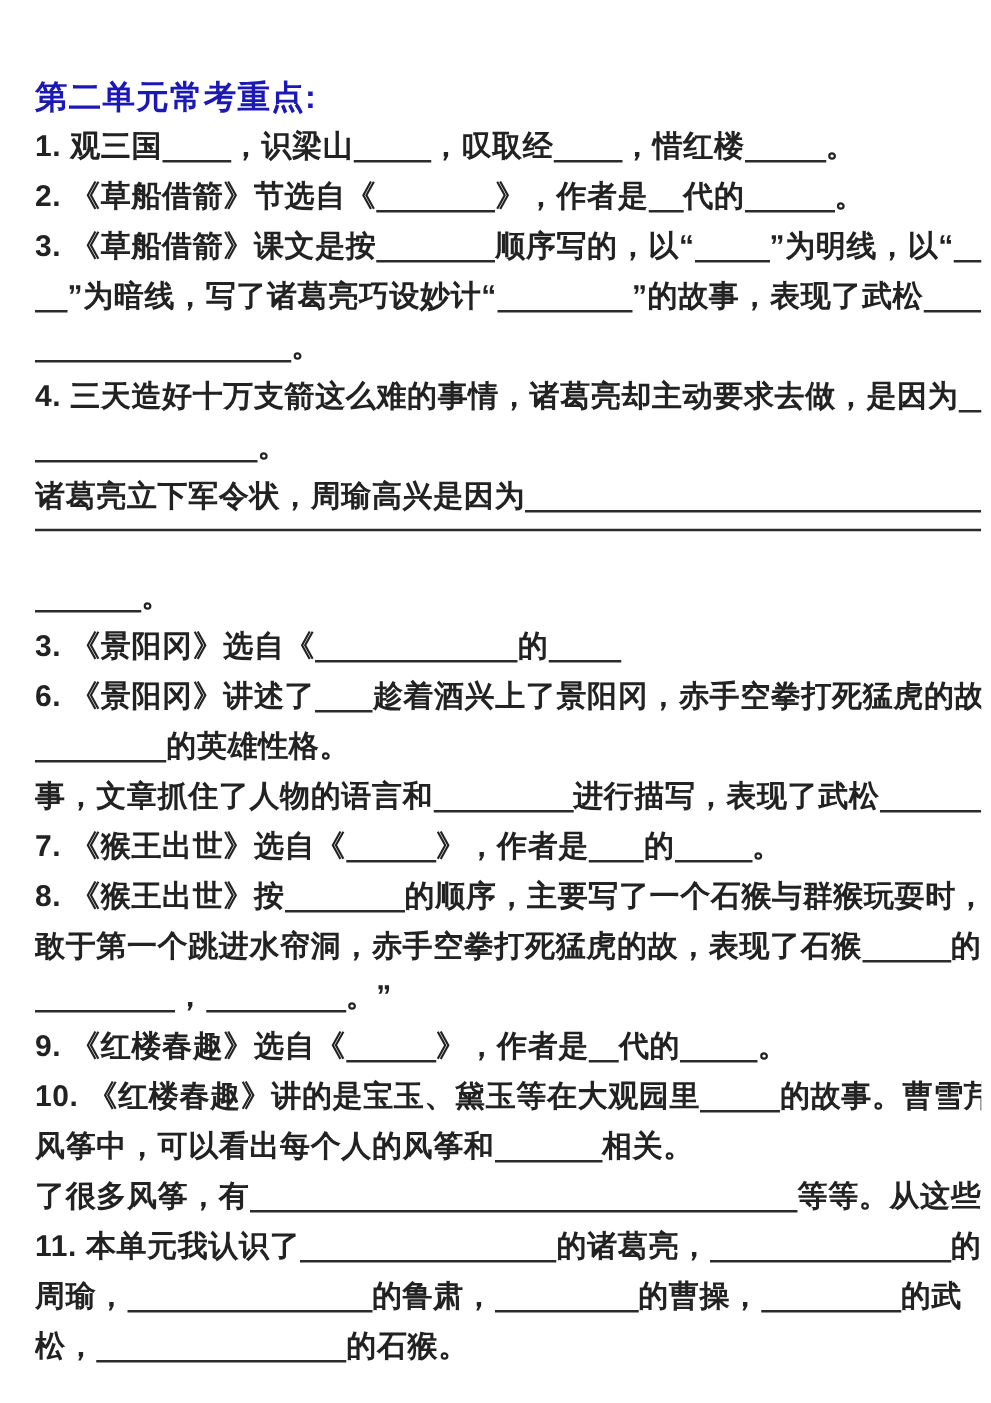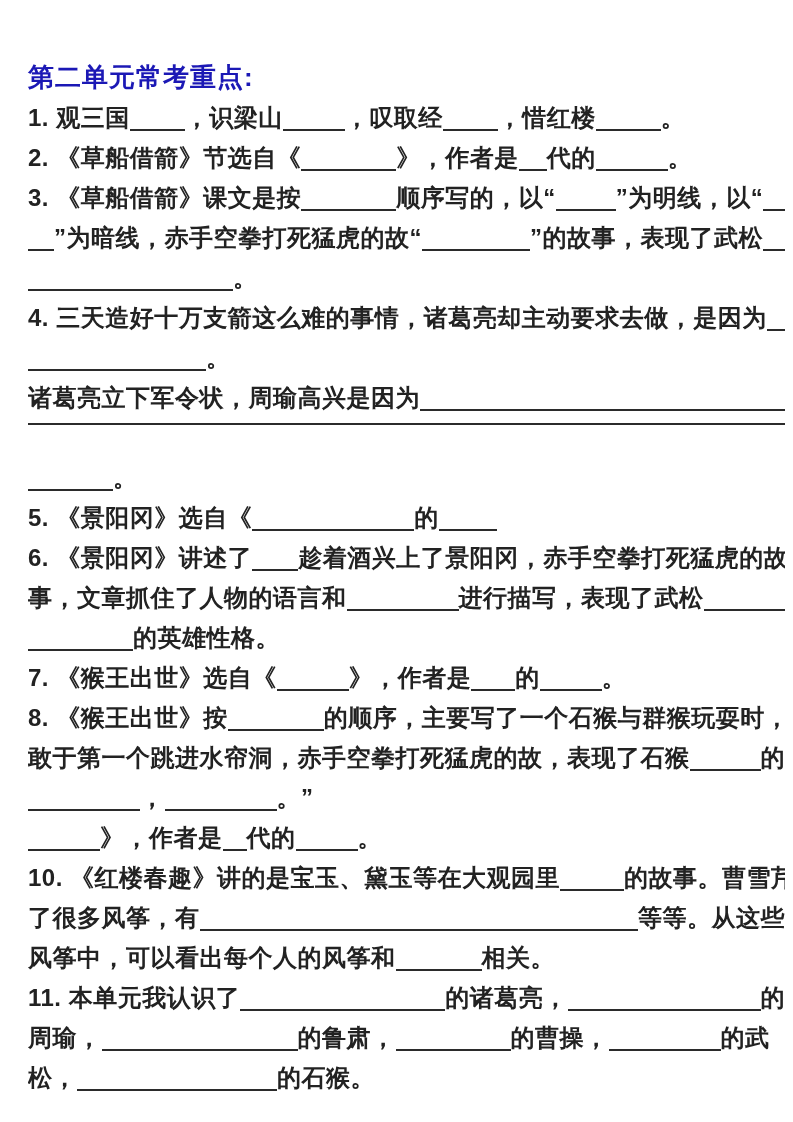--- a/index.html
+++ b/index.html
@@ -45,36 +45,36 @@
 </style>
 </head>
 <body>
 
 <div class="page">
   <h1 class="heading">第二单元常考重点:</h1>
   <div class="body-lines" id="lines">
       <div class="line"><span class="txt">1. 观三国</span><span class="blank" style="width: 55px;"></span><span class="txt">，识梁山</span><span class="blank" style="width: 62px;"></span><span class="txt">，叹取经</span><span class="blank" style="width: 55px;"></span><span class="txt">，惜红楼</span><span class="blank" style="width: 65px;"></span><span class="txt">。</span></div>
       <div class="line"><span class="txt">2. 《草船借箭》节选自《</span><span class="blank" style="width: 95px;"></span><span class="txt">》，作者是</span><span class="blank" style="width: 28px;"></span><span class="txt">代的</span><span class="blank" style="width: 72px;"></span><span class="txt">。</span></div>
       <div class="line"><span class="txt">3. 《草船借箭》课文是按</span><span class="blank" style="width: 95px;"></span><span class="txt">顺序写的，以“</span><span class="blank" style="width: 60px;"></span><span class="txt">”为明线，以“</span><span class="blank fill" style="width: 40px;"></span></div>
-      <div class="line"><span class="blank" style="width: 26px;"></span><span class="txt">”为暗线，赤手空拳打死猛虎的故“</span><span class="blank" style="width: 108px;"></span><span class="txt">”的故事，表现了武松</span><span class="blank fill" style="width: 35px;"></span></div>
+      <div class="line"><span class="blank" style="width: 26px;"></span><span class="txt">”为暗线，写了诸葛亮巧设妙计“</span><span class="blank" style="width: 108px;"></span><span class="txt">”的故事，表现了武松</span><span class="blank fill" style="width: 35px;"></span></div>
       <div class="line"><span class="blank" style="width: 205px;"></span><span class="txt">。</span></div>
       <div class="line"><span class="txt">4. 三天造好十万支箭这么难的事情，诸葛亮却主动要求去做，是因为</span><span class="blank fill" style="width: 45px;"></span></div>
       <div class="line"><span class="blank" style="width: 178px;"></span><span class="txt">。</span></div>
       <div class="line"><span class="txt">诸葛亮立下军令状，周瑜高兴是因为</span><span class="blank fill" style="width: 60px;"></span></div>
       <div class="line"><span class="blank fill" style="width: 60px;"></span></div>
       <div class="line"><span class="blank" style="width: 85px;"></span><span class="txt">。</span></div>
-      <div class="line"><span class="txt">5. 《景阳冈》选自《</span><span class="blank" style="width: 72px;"></span><span class="blank" style="width: 90px;"></span><span class="txt">的</span><span class="blank" style="width: 58px;"></span></div>
+      <div class="line"><span class="txt">3. 《景阳冈》选自《</span><span class="blank" style="width: 72px;"></span><span class="blank" style="width: 90px;"></span><span class="txt">的</span><span class="blank" style="width: 58px;"></span></div>
       <div class="line"><span class="txt">6. 《景阳冈》讲述了</span><span class="blank" style="width: 46px;"></span><span class="txt">趁着酒兴上了景阳冈，赤手空拳打死猛虎的故</span></div>
+      <div class="line"><span class="blank" style="width: 105px;"></span><span class="txt">的英雄性格。</span></div>
       <div class="line"><span class="txt">事，文章抓住了人物的语言和</span><span class="blank" style="width: 112px;"></span><span class="txt">进行描写，表现了武松</span><span class="blank fill" style="width: 45px;"></span></div>
-      <div class="line"><span class="blank" style="width: 105px;"></span><span class="txt">的英雄性格。</span></div>
       <div class="line"><span class="txt">7. 《猴王出世》选自《</span><span class="blank" style="width: 72px;"></span><span class="txt">》，作者是</span><span class="blank" style="width: 44px;"></span><span class="txt">的</span><span class="blank" style="width: 62px;"></span><span class="txt">。</span></div>
       <div class="line"><span class="txt">8. 《猴王出世》按</span><span class="blank" style="width: 96px;"></span><span class="txt">的顺序，主要写了一个石猴与群猴玩耍时，因</span></div>
       <div class="line"><span class="txt">敢于第一个跳进水帘洞，赤手空拳打死猛虎的故，表现了石猴</span><span class="blank fill" style="width: 60px;"></span><span class="txt">的</span></div>
       <div class="line"><span class="blank" style="width: 112px;"></span><span class="txt">，</span><span class="blank" style="width: 112px;"></span><span class="txt">。”</span></div>
-      <div class="line"><span class="blank" style="width: 72px;"></span><span class="txt">》，作者是</span><span class="blank" style="width: 24px;"></span><span class="txt">代的</span><span class="blank" style="width: 62px;"></span><span class="txt">。</span></div>
+      <div class="line"><span class="txt">9. 《红楼春趣》选自《</span><span class="blank" style="width: 72px;"></span><span class="txt">》，作者是</span><span class="blank" style="width: 24px;"></span><span class="txt">代的</span><span class="blank" style="width: 62px;"></span><span class="txt">。</span></div>
       <div class="line"><span class="txt">10. 《红楼春趣》讲的是宝玉、黛玉等在大观园里</span><span class="blank" style="width: 64px;"></span><span class="txt">的故事。曹雪芹写</span></div>
+      <div class="line"><span class="txt">风筝中，可以看出每个人的风筝和</span><span class="blank" style="width: 86px;"></span><span class="txt">相关。</span></div>
       <div class="line"><span class="txt">了很多风筝，有</span><span class="blank fill" style="width: 200px;"></span><span class="txt">等等。从这些</span></div>
-      <div class="line"><span class="txt">风筝中，可以看出每个人的风筝和</span><span class="blank" style="width: 86px;"></span><span class="txt">相关。</span></div>
       <div class="line"><span class="txt">11. 本单元我认识了</span><span class="blank" style="width: 205px;"></span><span class="txt">的诸葛亮，</span><span class="blank fill" style="width: 120px;"></span><span class="txt">的</span></div>
       <div class="line"><span class="txt">周瑜，</span><span class="blank" style="width: 196px;"></span><span class="txt">的鲁肃，</span><span class="blank" style="width: 115px;"></span><span class="txt">的曹操，</span><span class="blank" style="width: 112px;"></span><span class="txt">的武</span></div>
       <div class="line"><span class="txt">松，</span><span class="blank" style="width: 200px;"></span><span class="txt">的石猴。</span></div>
     </div>
 </div>
 
 </body></html>

